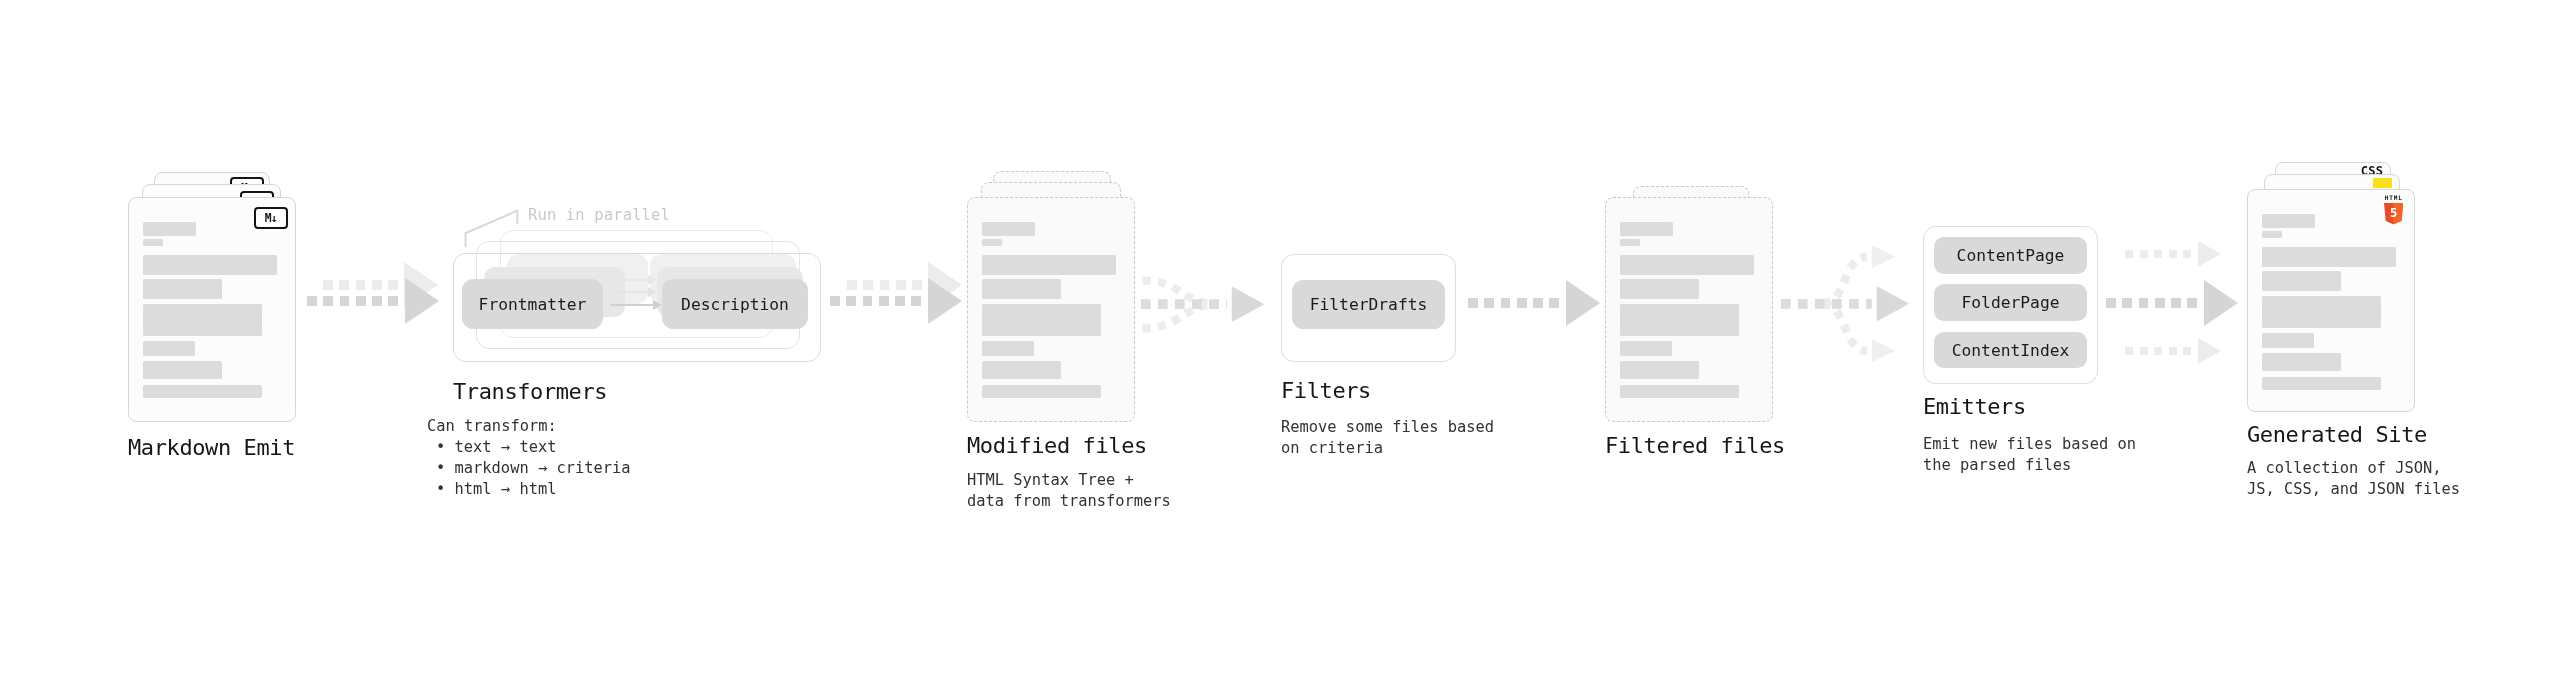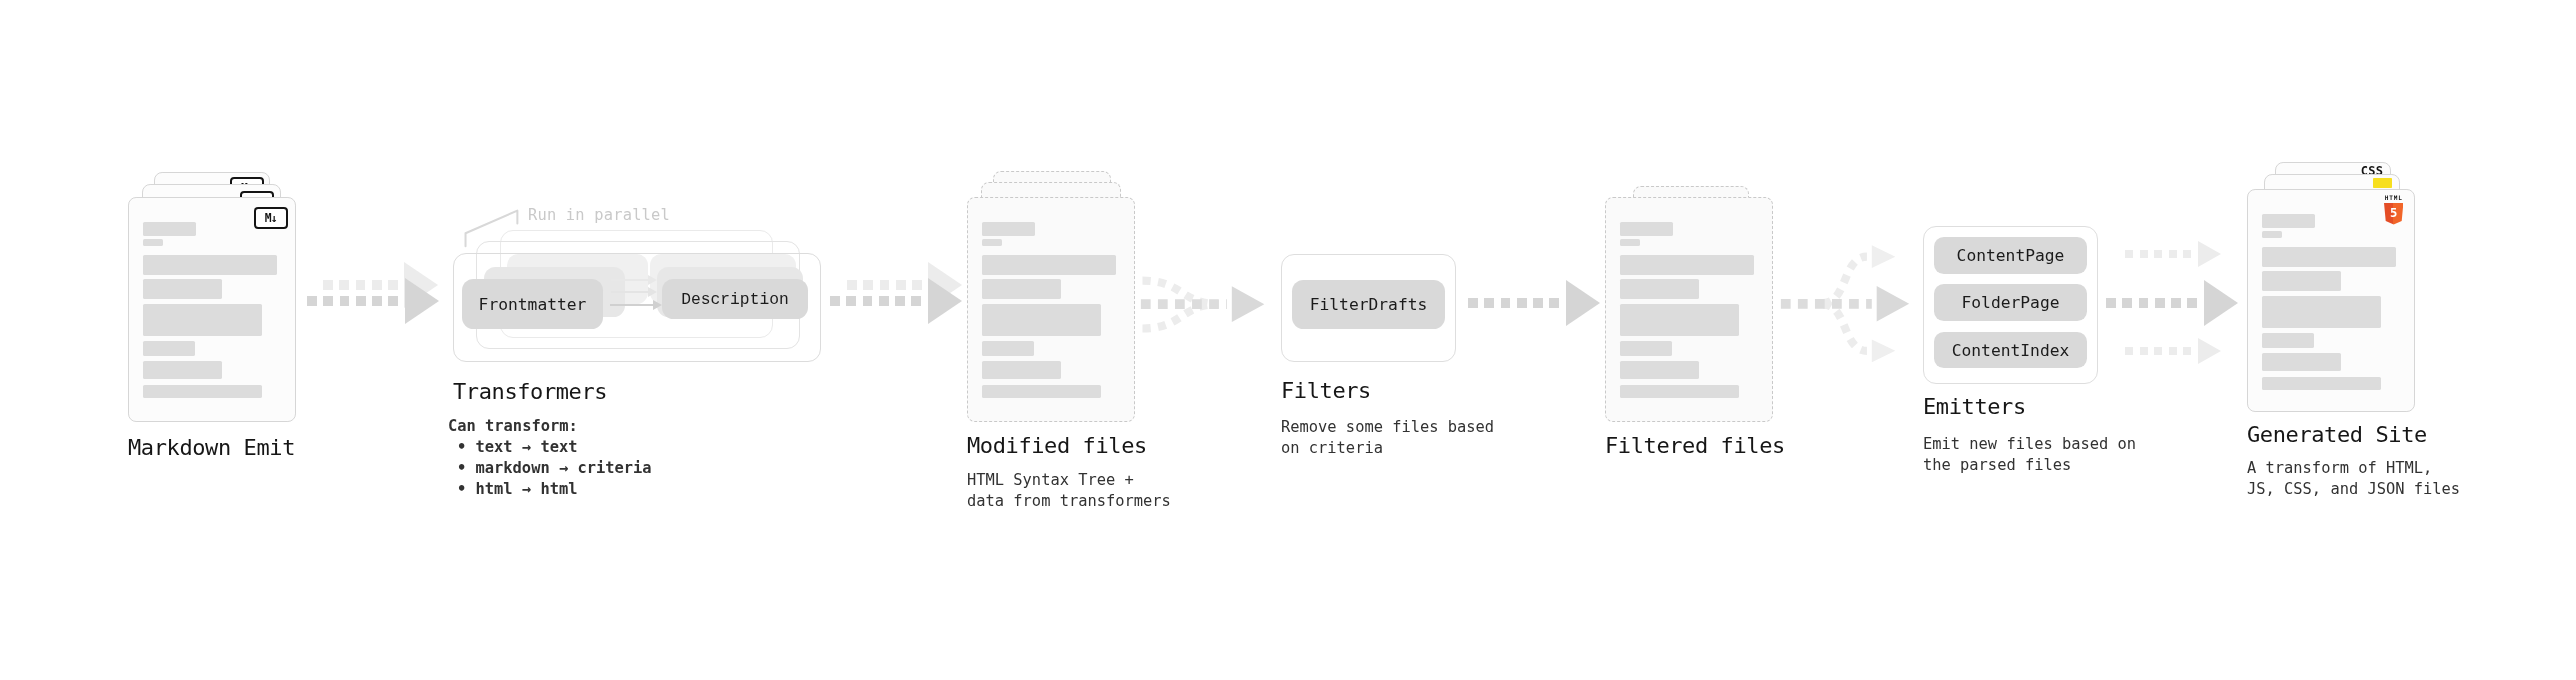--- a/index.html
+++ b/index.html
@@ -115,29 +115,29 @@
     <div class="ghost" style="left:507px;top:254px;width:141px;height:50px;background:#f0f0f0;"></div>
     <div class="ghost" style="left:484px;top:267px;width:141px;height:50px;background:#e7e7e7;"></div>
     <div class="ghost" style="left:650px;top:254px;width:146px;height:50px;background:#f0f0f0;"></div>
     <div class="ghost" style="left:657px;top:267px;width:146px;height:50px;background:#e7e7e7;"></div>
 
     <div class="flow-line" style="left:611px;top:279px;width:37px;color:#e8e8e8;"></div>
     <div class="flow-line" style="left:611px;top:291px;width:37px;color:#e4e4e4;"></div>
     <div class="flow-line" style="left:610px;top:304px;width:43px;color:#d0d0d0;"></div>
 
     <div class="pill" style="left:462px;top:279px;width:141px;height:50px;">Frontmatter</div>
-    <div class="pill" style="left:662px;top:279px;width:146px;height:40px;font-family:Liberation Mono, monospace;">Description</div>
+    <div class="pill" style="left:662px;top:279px;width:146px;height:50px;">Description</div>
 
     <svg class="abs" style="left:455px;top:200px;" width="81" height="52" viewBox="0 0 100 64">
       <path d="M 13,57 L 13,41 L 77,13 L 77,29" fill="none" stroke="#d8d8d8" stroke-width="2.5" stroke-linejoin="round" stroke-linecap="round"></path>
     </svg>
     <div class="annotation" style="left:528px;top:206px;">Run in parallel</div>
 
     <div class="stage-label" style="left:453px;top:379px;text-align:center;">Transformers</div>
-    <div class="body-text" style="left:448px;top:416px;font-weight:bold;">
+    <div class="body-text" style="left:427px;top:416px;">
       <div>Can transform:</div>
       <div class="indent">• text → text</div>
       <div class="indent">• markdown → criteria</div>
       <div class="indent">• html → html</div>
     </div>
   </div>
 
   <div class="dasharrow light" style="left:847px;top:262px;">
       <span class="dash"></span>
       <span class="dash"></span>
@@ -284,19 +284,19 @@
         <div class="bar" style="top: 41px; width: 19.5px; height: 6.5px;"></div>
         <div class="bar" style="top: 57px; width: 134px; height: 19.5px;"></div>
         <div class="bar" style="top: 81px; width: 79px; height: 19.5px;"></div>
         <div class="bar" style="top: 106px; width: 119px; height: 32px;"></div>
         <div class="bar" style="top: 143px; width: 52px; height: 14.6px;"></div>
         <div class="bar" style="top: 163px; width: 79px; height: 18px;"></div>
         <div class="bar" style="top: 187px; width: 119px; height: 13px;"></div>
       </div>
     <div class="stage-label" style="left:2247px;top:422px;">Generated Site</div>
     <div class="body-text" style="left:2247px;top:458px;">
-      <div>A transform of HTML,</div>
+      <div>A collection of JSON,</div>
       <div>JS, CSS, and JSON files</div>
     </div>
   </div>
 
 </div>
 
 
 </body></html>

